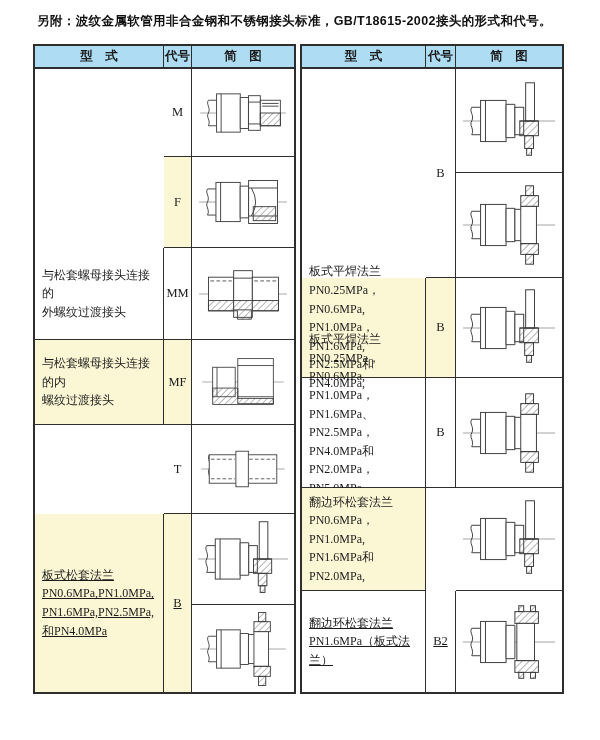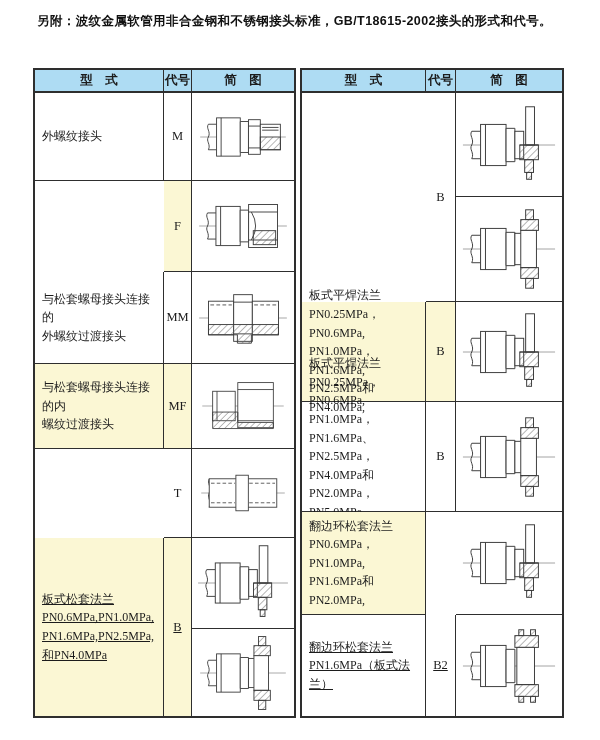--- a/index.html
+++ b/index.html
@@ -16,21 +16,20 @@
     position: absolute; left: 37px; top: 13px;
     font-family: "Liberation Sans", sans-serif;
     font-weight: bold; font-size: 12.5px; letter-spacing: 0.4px;
     color: #111;
   }
   .tbl {
     position: absolute; top: 44px;
     border: 2px solid #2e2e2e;
     display: grid;
     background: #fff;
-    margin-top: 24px;
   }
   #tleft  { left: 33px;  width: 263px; height: 650px;
             grid-template-columns: 129px 28px 1fr;
             grid-template-rows: 23px 88px 91px 92px 85px 89px 91px 1fr; }
   #tright { left: 300px; width: 264px; height: 650px;
             grid-template-columns: 124px 30px 1fr;
             grid-template-rows: 23px 104px 105px 100px 110px 103px 1fr; }
   .c { border-right: 1px solid #2e2e2e; border-bottom: 1px solid #2e2e2e; }
   .nr { border-right: none; }
   .nb { border-bottom: none; text-decoration: underline; }
@@ -71,21 +70,20 @@
   </defs>
 </svg>
 
 <div class="note">另附：波纹金属软管用非合金钢和不锈钢接头标准，GB/T18615-2002接头的形式和代号。</div>
 
 <div class="tbl" id="tleft">
   <div class="c hd" style="grid-area:1/1">型　式</div>
   <div class="c hd" style="grid-area:1/2">代号</div>
   <div class="c hd nr" style="grid-area:1/3">简　图</div>
 
-  <div class="c tc" style="grid-area:2/1">外螺纹接头</div>
   <div class="c cc" style="grid-area:2/2">M</div>
   <div class="c dc nr" style="grid-area:2/3">
     <svg class="fd" viewBox="0 0 100 90" width="96" height="82">
         <line class="cl" x1="3" y1="45" x2="97" y2="45"></line>
         <path class="s" d="M12,31 c-3,4.5 3,8 0,14 c-3,4.5 3,8 0,14"></path>
         <line class="s" x1="12" y1="31" x2="21" y2="31"></line>
         <line class="s" x1="12" y1="59" x2="21" y2="59"></line>
         <rect class="w" x="21" y="24" width="26" height="42"></rect>
         <line class="s" x1="26" y1="24" x2="26" y2="66"></line>
         <path class="w" d="M47,28 h9 v34 h-9 z"></path>

